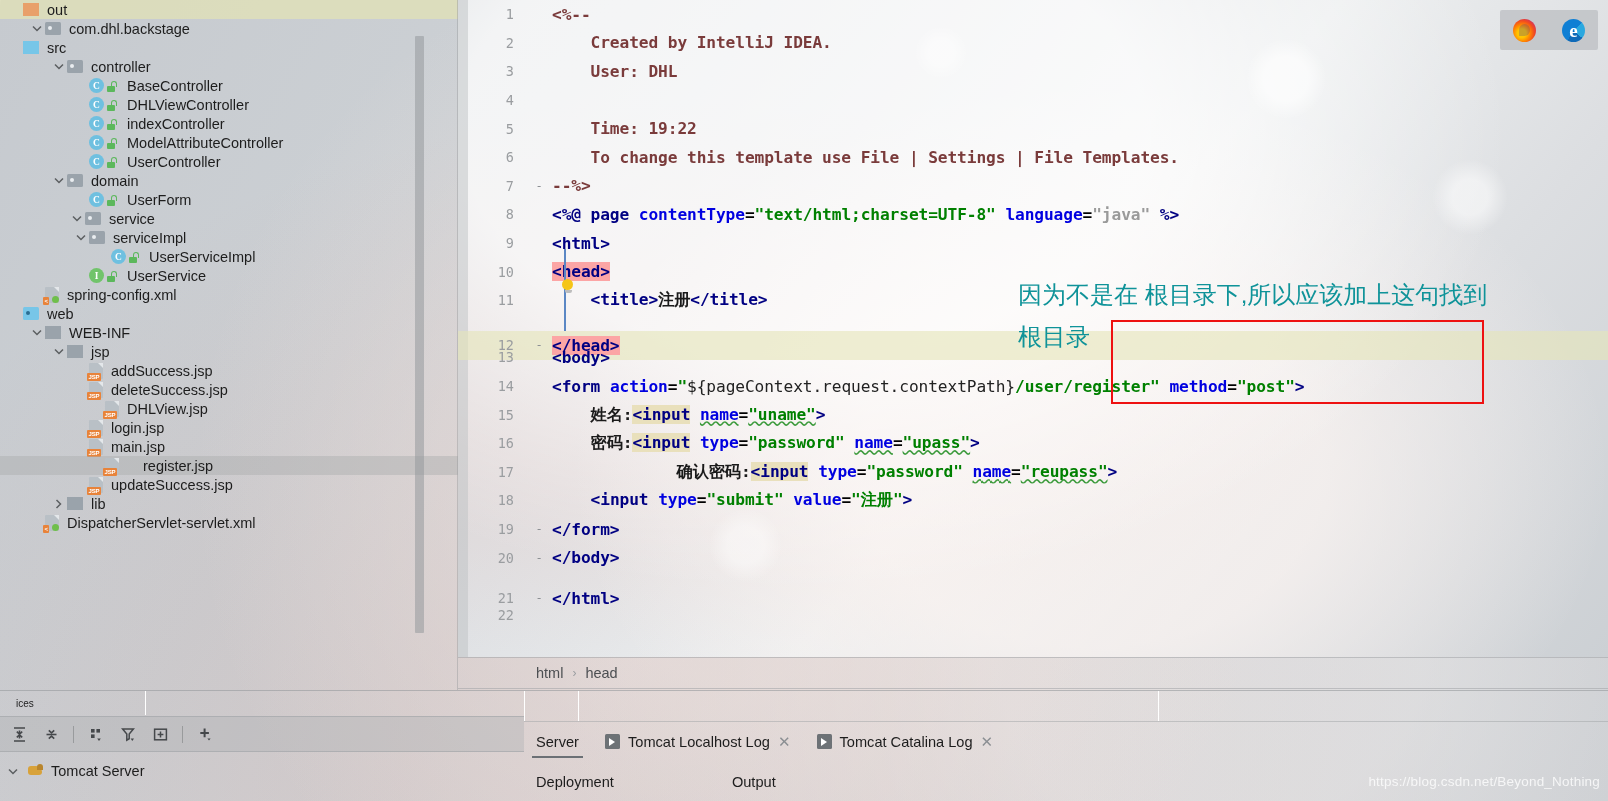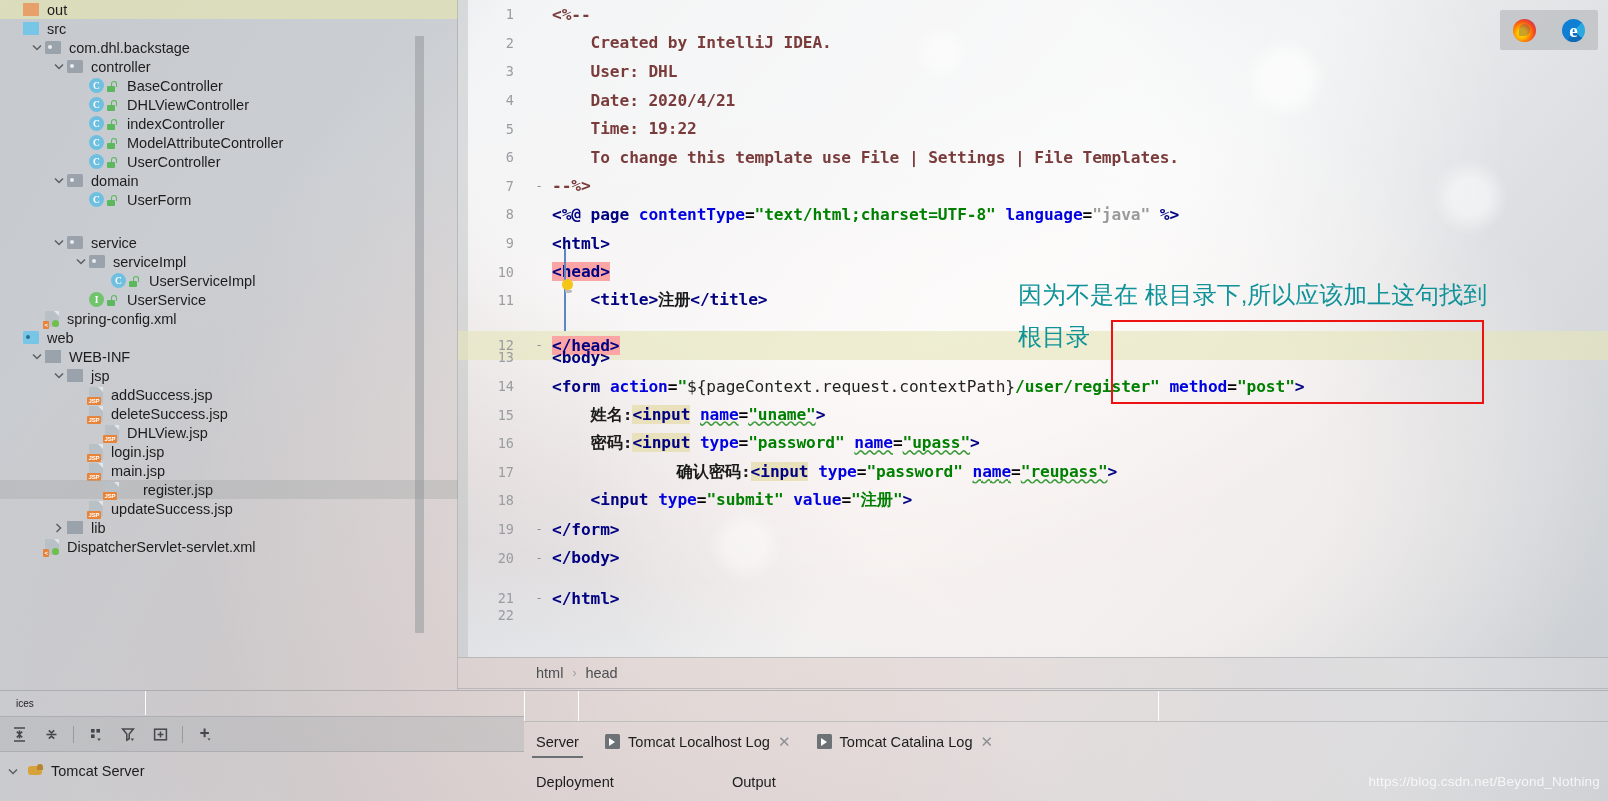--- a/index.html
+++ b/index.html
@@ -312,38 +312,38 @@
 
 <div id="sidebar">
   <div id="tree-list">
       <div class="tree-row hl-yellow" style="padding-left: 6px;">
         <span class="arrow blank"></span>
         <span class="ic">
           <span class="folder f-orange"></span>
         </span>
         <span class="lbl">out</span>
       </div>
-      <div class="tree-row" style="padding-left: 6px;">
-        <span class="arrow blank"></span>
-        <span class="ic">
-          <span class="folder f-blue"></span>
-        </span>
-        <span class="lbl">src</span>
-      </div>
       <div class="tree-row" style="padding-left: 28px;">
         <span class="arrow">
           <svg width="10" height="7" viewBox="0 0 10 7">
             <path d="M1 1.5L5 5.5L9 1.5" fill="none" stroke="#5c5f61" stroke-width="1.5"></path>
           </svg>
         </span>
         <span class="ic">
           <span class="pkg"></span>
         </span>
         <span class="lbl">com.dhl.backstage</span>
       </div>
+      <div class="tree-row" style="padding-left: 6px;">
+        <span class="arrow blank"></span>
+        <span class="ic">
+          <span class="folder f-blue"></span>
+        </span>
+        <span class="lbl">src</span>
+      </div>
       <div class="tree-row" style="padding-left: 50px;">
         <span class="arrow">
           <svg width="10" height="7" viewBox="0 0 10 7">
             <path d="M1 1.5L5 5.5L9 1.5" fill="none" stroke="#5c5f61" stroke-width="1.5"></path>
           </svg>
         </span>
         <span class="ic">
           <span class="pkg"></span>
         </span>
         <span class="lbl">controller</span>
@@ -400,21 +400,21 @@
         <span class="lbl">domain</span>
       </div>
       <div class="tree-row" style="padding-left: 72px;">
         <span class="arrow blank"></span>
         <span class="ic">
           <span class="cls">C</span>
           <span class="lock"></span>
         </span>
         <span class="lbl">UserForm</span>
       </div>
-      <div class="tree-row" style="padding-left: 50px; margin-top: 24px;">
+      <div class="tree-row" style="padding-left: 68px;">
         <span class="arrow">
           <svg width="10" height="7" viewBox="0 0 10 7">
             <path d="M1 1.5L5 5.5L9 1.5" fill="none" stroke="#5c5f61" stroke-width="1.5"></path>
           </svg>
         </span>
         <span class="ic">
           <span class="pkg"></span>
         </span>
         <span class="lbl">service</span>
       </div>
@@ -643,21 +643,20 @@
         <span class="code"><span class="t-comment">    Created by IntelliJ IDEA.</span></span>
       </div>
       <div class="ed-line" style="top: 57.2px;">
         <span class="gutter">3</span>
         <span class="fold"></span>
         <span class="code"><span class="t-comment">    User: DHL</span></span>
       </div>
       <div class="ed-line" style="top: 85.8px;">
         <span class="gutter">4</span>
         <span class="fold"></span>
-        <span class="code"><span class="t-comment">    Date: 2020/4/21</span></span>
       </div>
       <div class="ed-line" style="top: 114.4px;">
         <span class="gutter">5</span>
         <span class="fold"></span>
         <span class="code"><span class="t-comment">    Time: 19:22</span></span>
       </div>
       <div class="ed-line" style="top: 143px;">
         <span class="gutter">6</span>
         <span class="fold"></span>
         <span class="code"><span class="t-comment">    To change this template use File | Settings | File Templates.</span></span>

